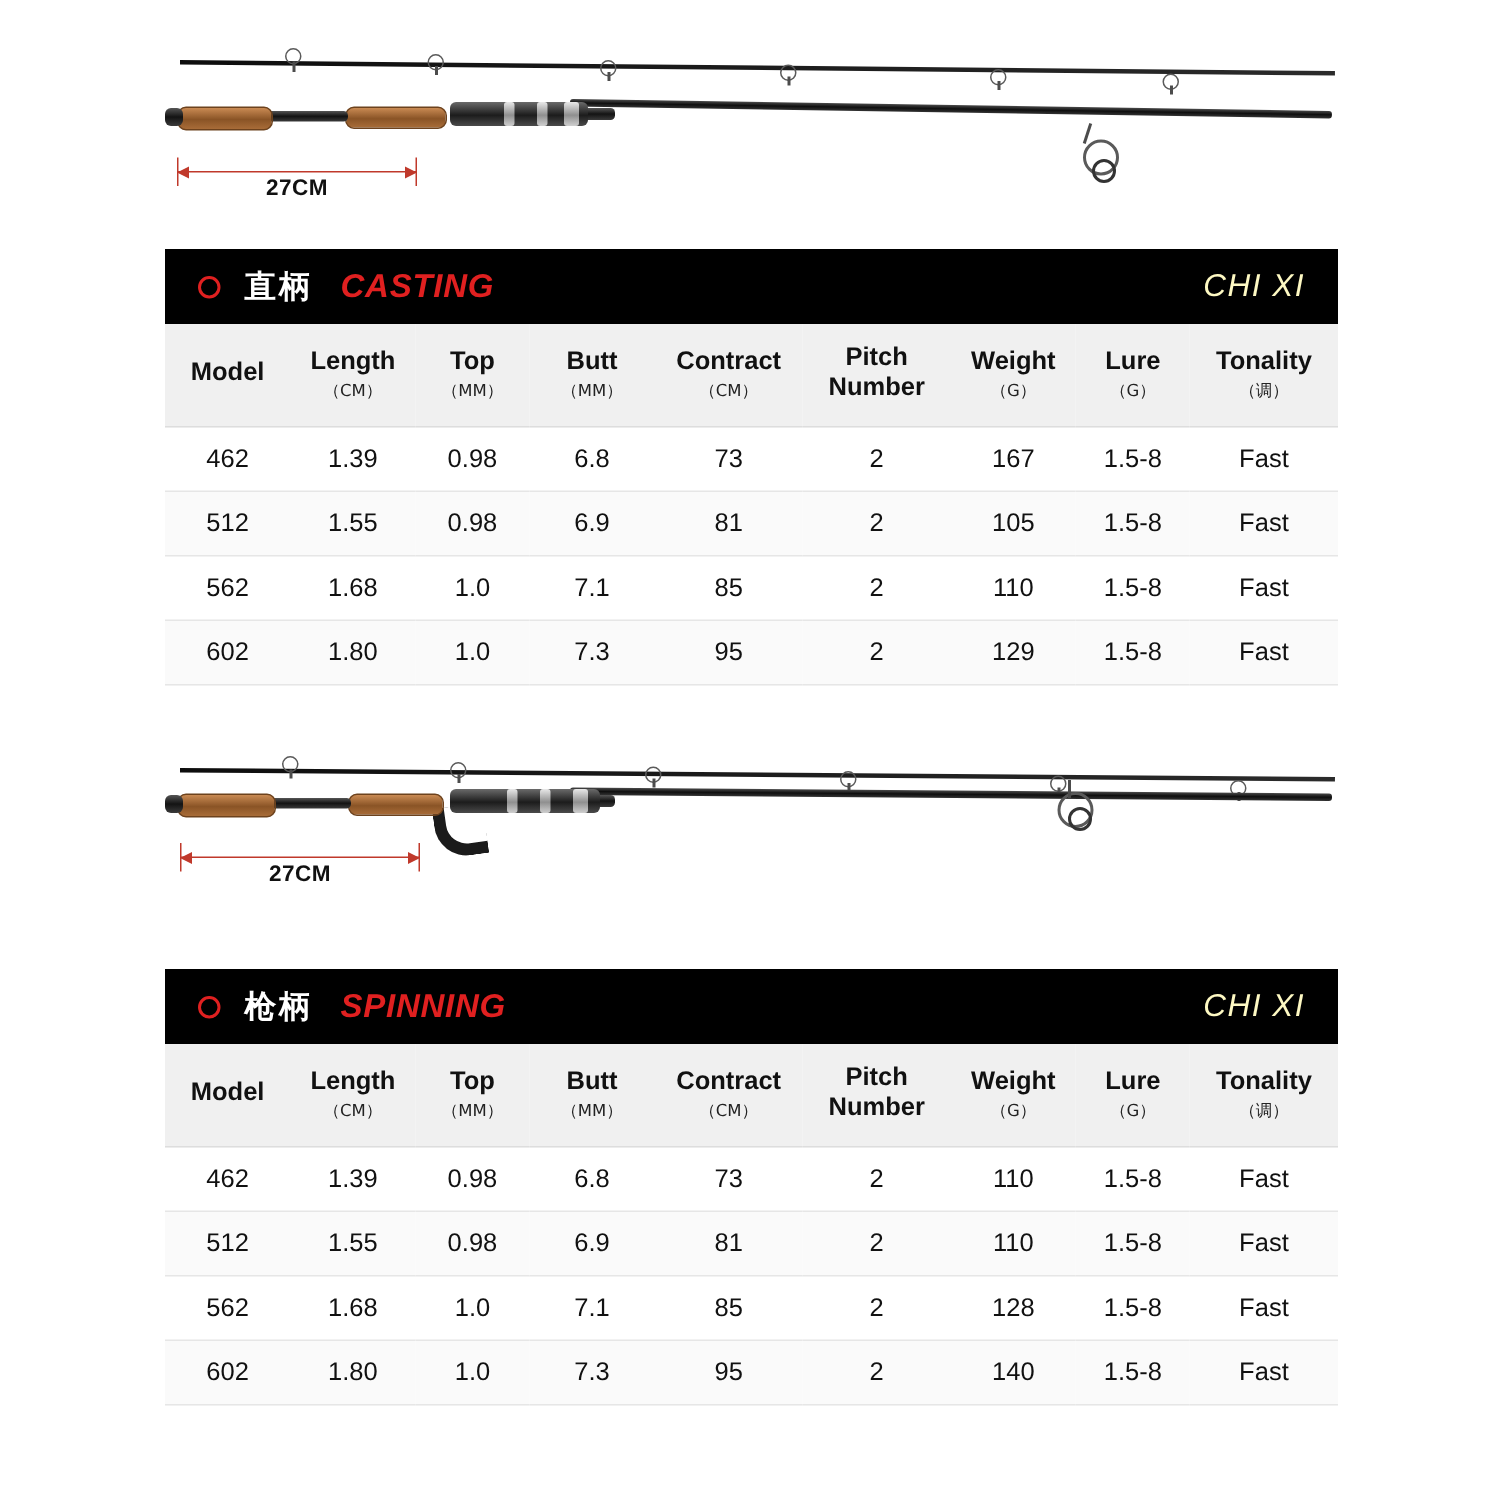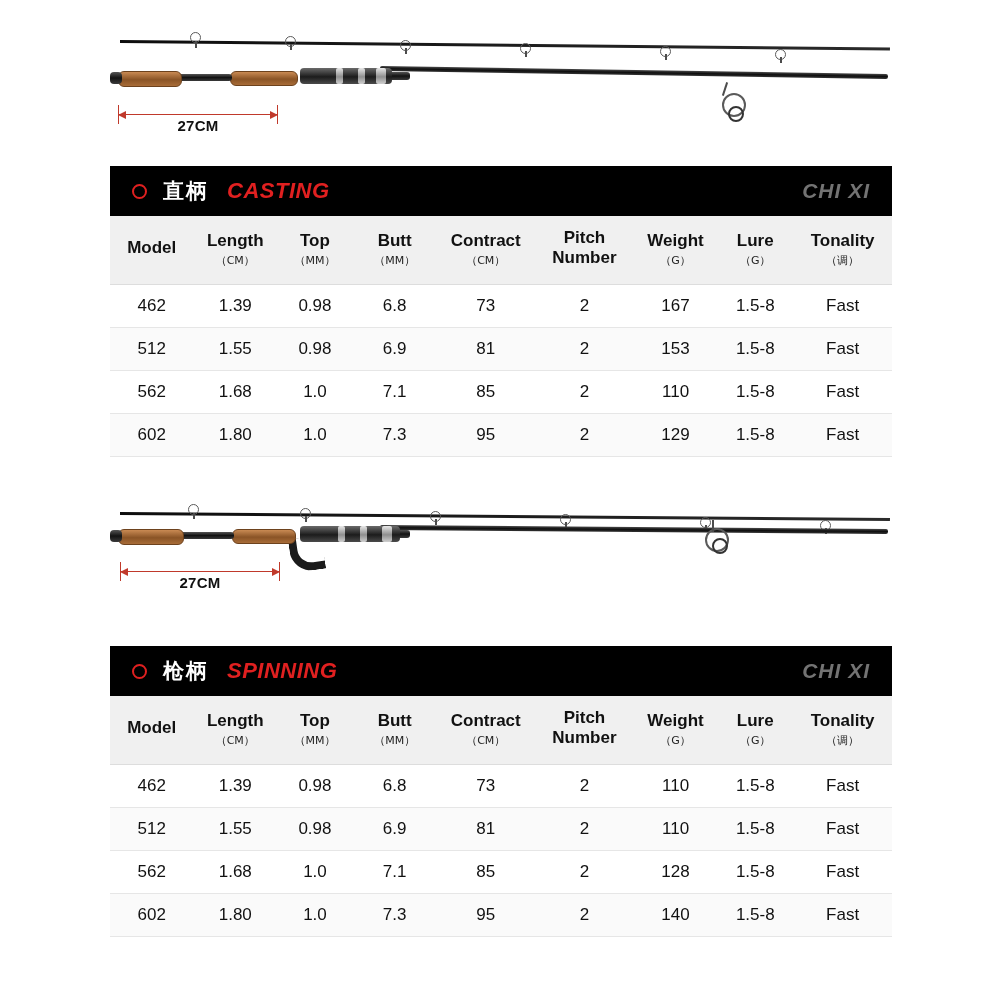--- a/index.html
+++ b/index.html
@@ -169,24 +169,24 @@
   .title-en {
     font-size: 22px;
     font-weight: bold;
     font-style: italic;
     color: #e02020;
     letter-spacing: 0.5px;
   }
   .brand {
     margin-left: auto;
     font-size: 21px;
-    font-weight: bold;
+    font-weight: normal;
     font-style: italic;
     letter-spacing: 1px;
-    color: #737373;
+    color: #fef9c3;
   }
 
   table.spec {
     width: 100%;
     border-collapse: collapse;
     table-layout: fixed;
   }
   table.spec thead th {
     background: #f0f0f0;
     font-size: 17px;
@@ -323,21 +323,21 @@
           <td>1.5-8</td>
           <td>Fast</td>
         </tr>
         <tr>
           <td>512</td>
           <td>1.55</td>
           <td>0.98</td>
           <td>6.9</td>
           <td>81</td>
           <td>2</td>
-          <td>153</td>
+          <td>105</td>
           <td>1.5-8</td>
           <td>Fast</td>
         </tr>
         <tr>
           <td>562</td>
           <td>1.68</td>
           <td>1.0</td>
           <td>7.1</td>
           <td>85</td>
           <td>2</td>

